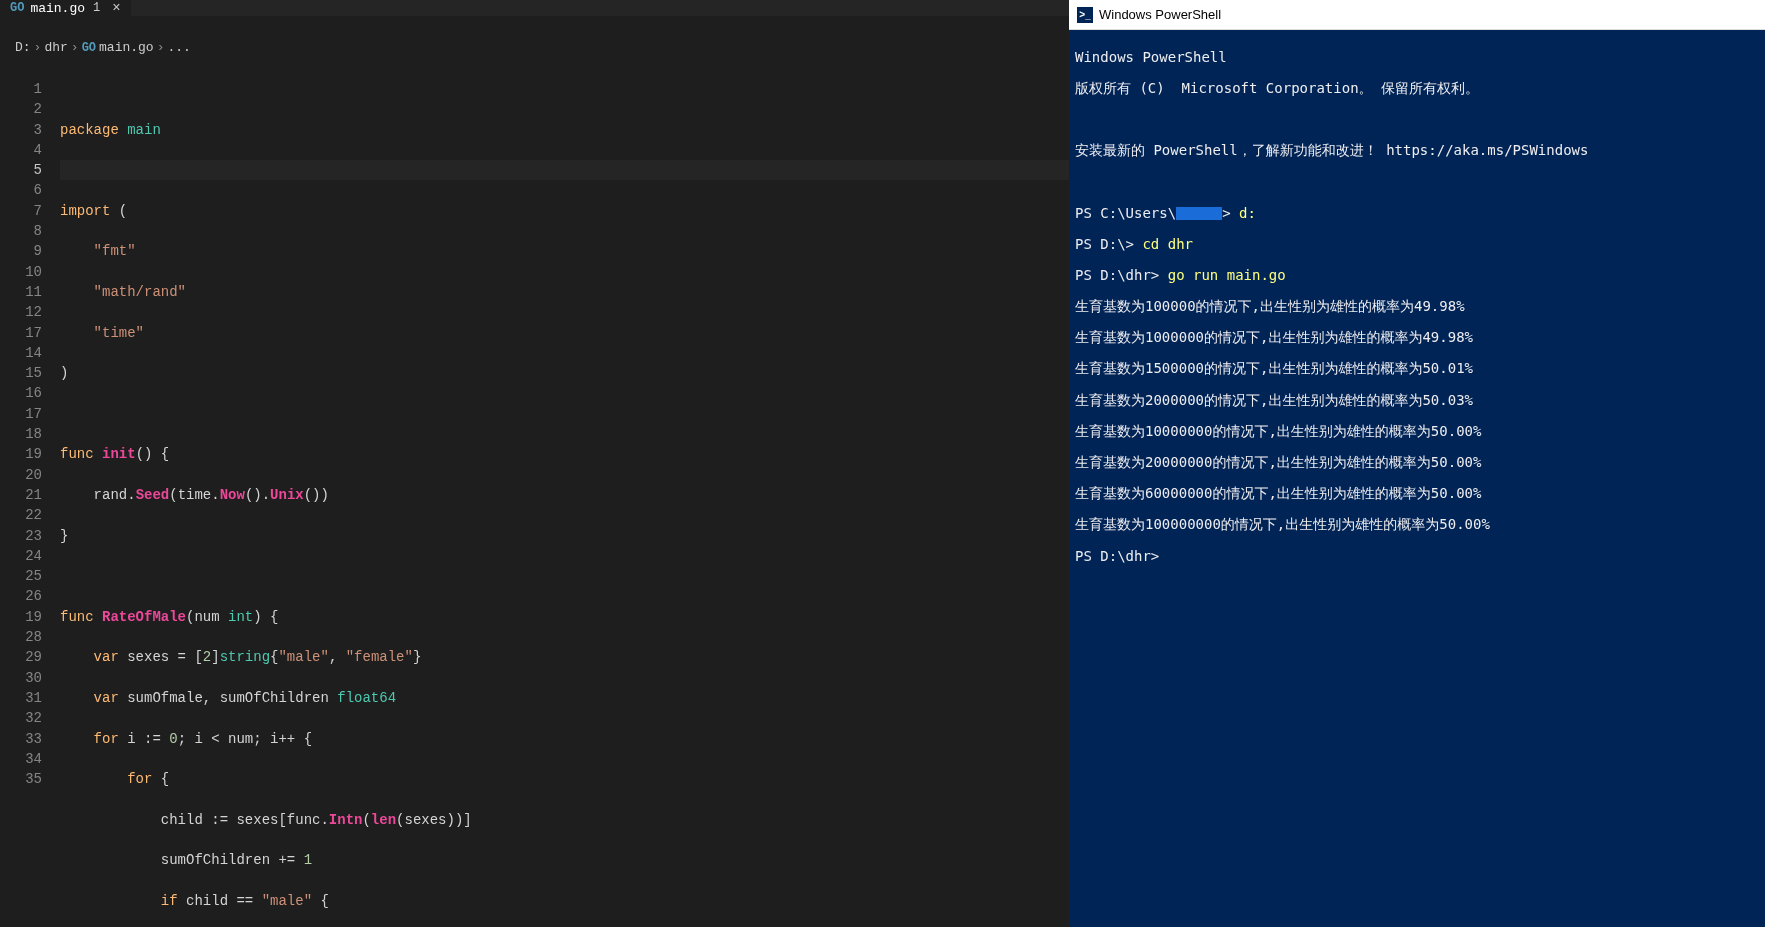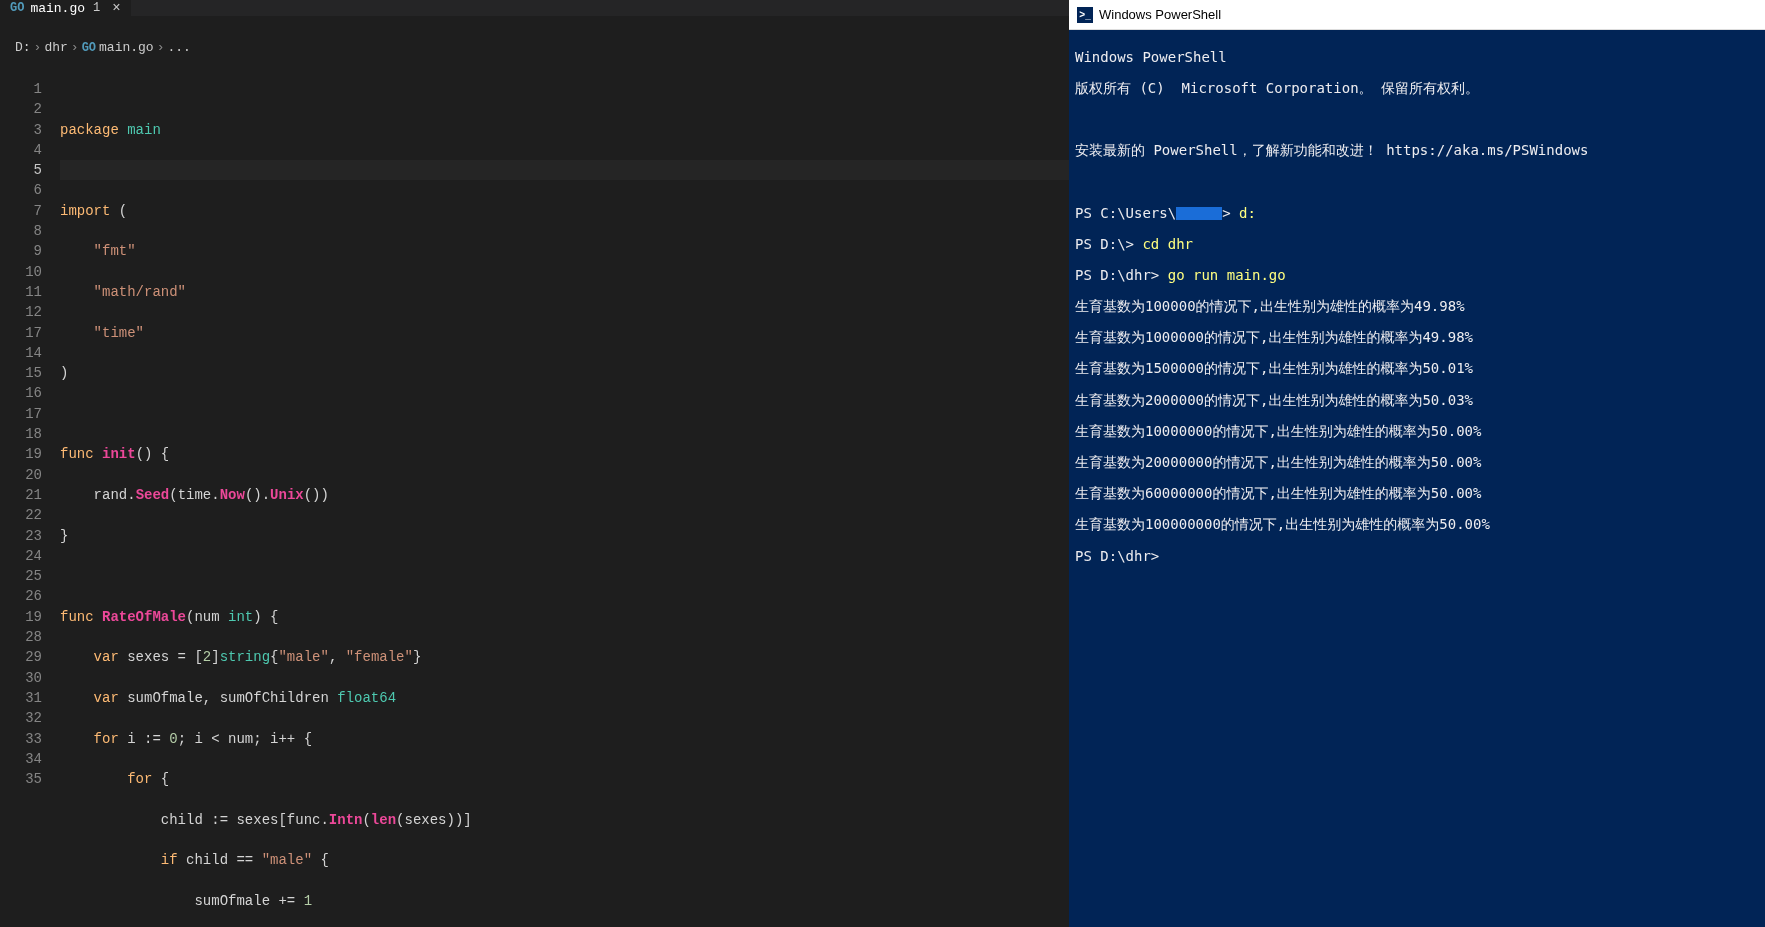--- a/index.html
+++ b/index.html
@@ -200,20 +200,21 @@
 <div class="line"><span class="kw">func</span><span class="fn"> init</span><span>() {</span></div>
 <div class="line"><span>    rand.</span><span class="fn">Seed</span><span>(time.</span><span class="fn">Now</span><span>().</span><span class="fn">Unix</span><span>())</span></div>
 <div class="line"><span>}</span></div>
 <div class="line"></div>
 <div class="line"><span class="kw">func</span><span class="fn"> RateOfMale</span><span>(num </span><span class="typ">int</span><span>) {</span></div>
 <div class="line"><span class="kw">    var</span><span> sexes = [</span><span class="num">2</span><span>]</span><span class="typ">string</span><span>{</span><span class="str">"male"</span><span>, </span><span class="str">"female"</span><span>}</span></div>
 <div class="line"><span class="kw">    var</span><span> sumOfmale, sumOfChildren </span><span class="typ">float64</span></div>
 <div class="line"><span class="kw">    for</span><span> i := </span><span class="num">0</span><span>; i &lt; num; i++ {</span></div>
 <div class="line"><span class="kw">        for</span><span> {</span></div>
 <div class="line"><span>            child := sexes[func.</span><span class="fn">Intn</span><span>(</span><span class="fn">len</span><span>(sexes))]</span></div>
+<div class="line"><span>            sumOfChildren += </span><span class="num">1</span></div>
 <div class="line"><span class="kw">            if</span><span> child == </span><span class="str">"male"</span><span> {</span></div>
 <div class="line"><span>                sumOfmale += </span><span class="num">1</span></div>
 <div class="line"><span class="kw">                break</span></div>
 
 
 
 
 
 
 

